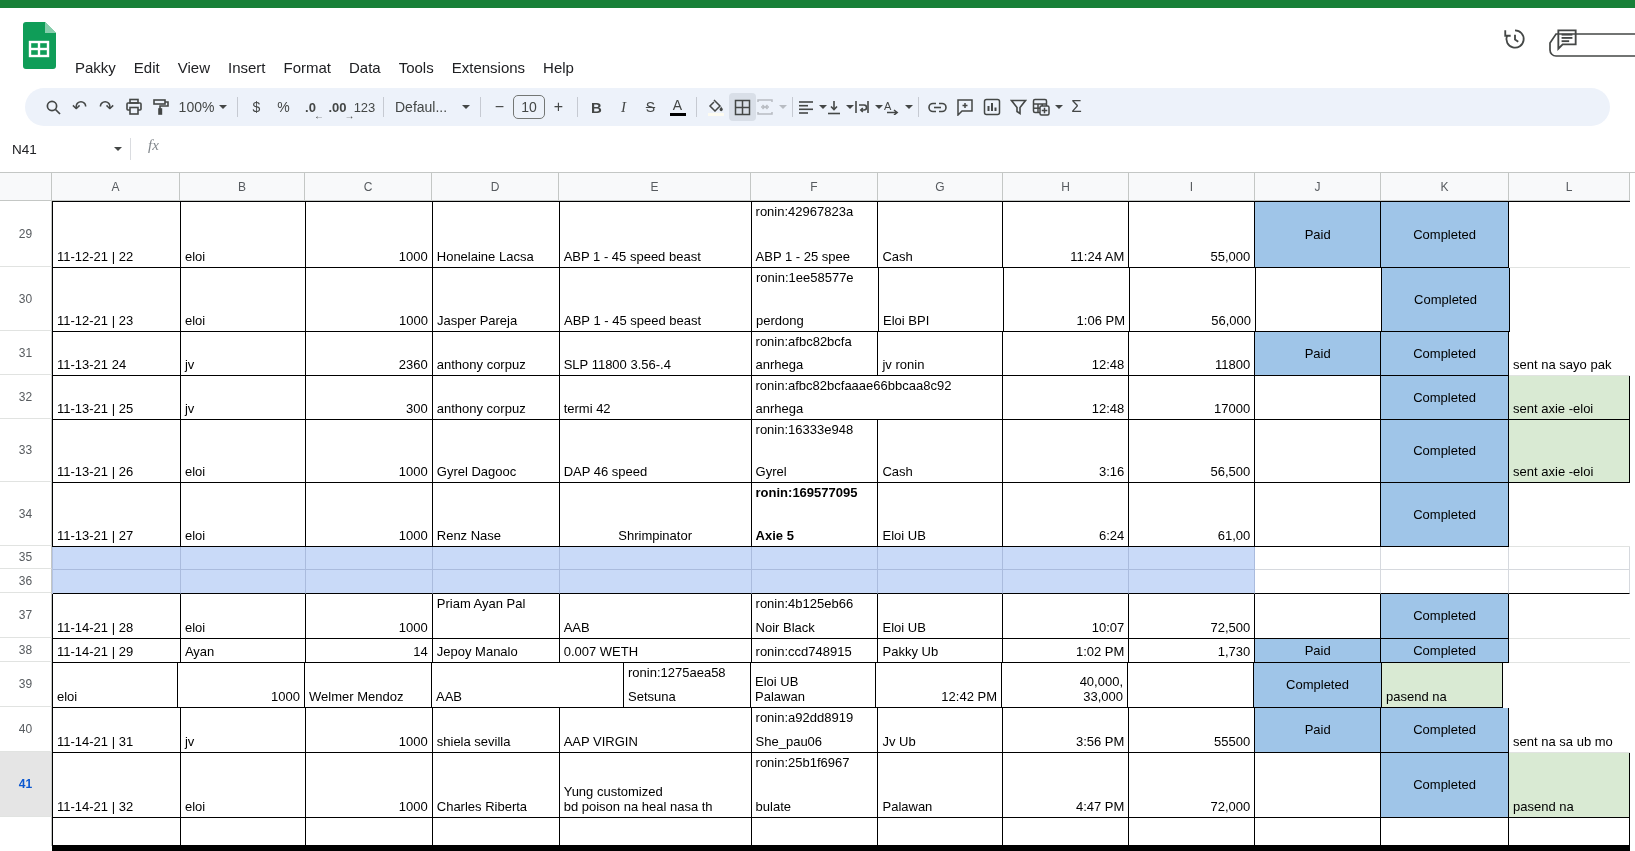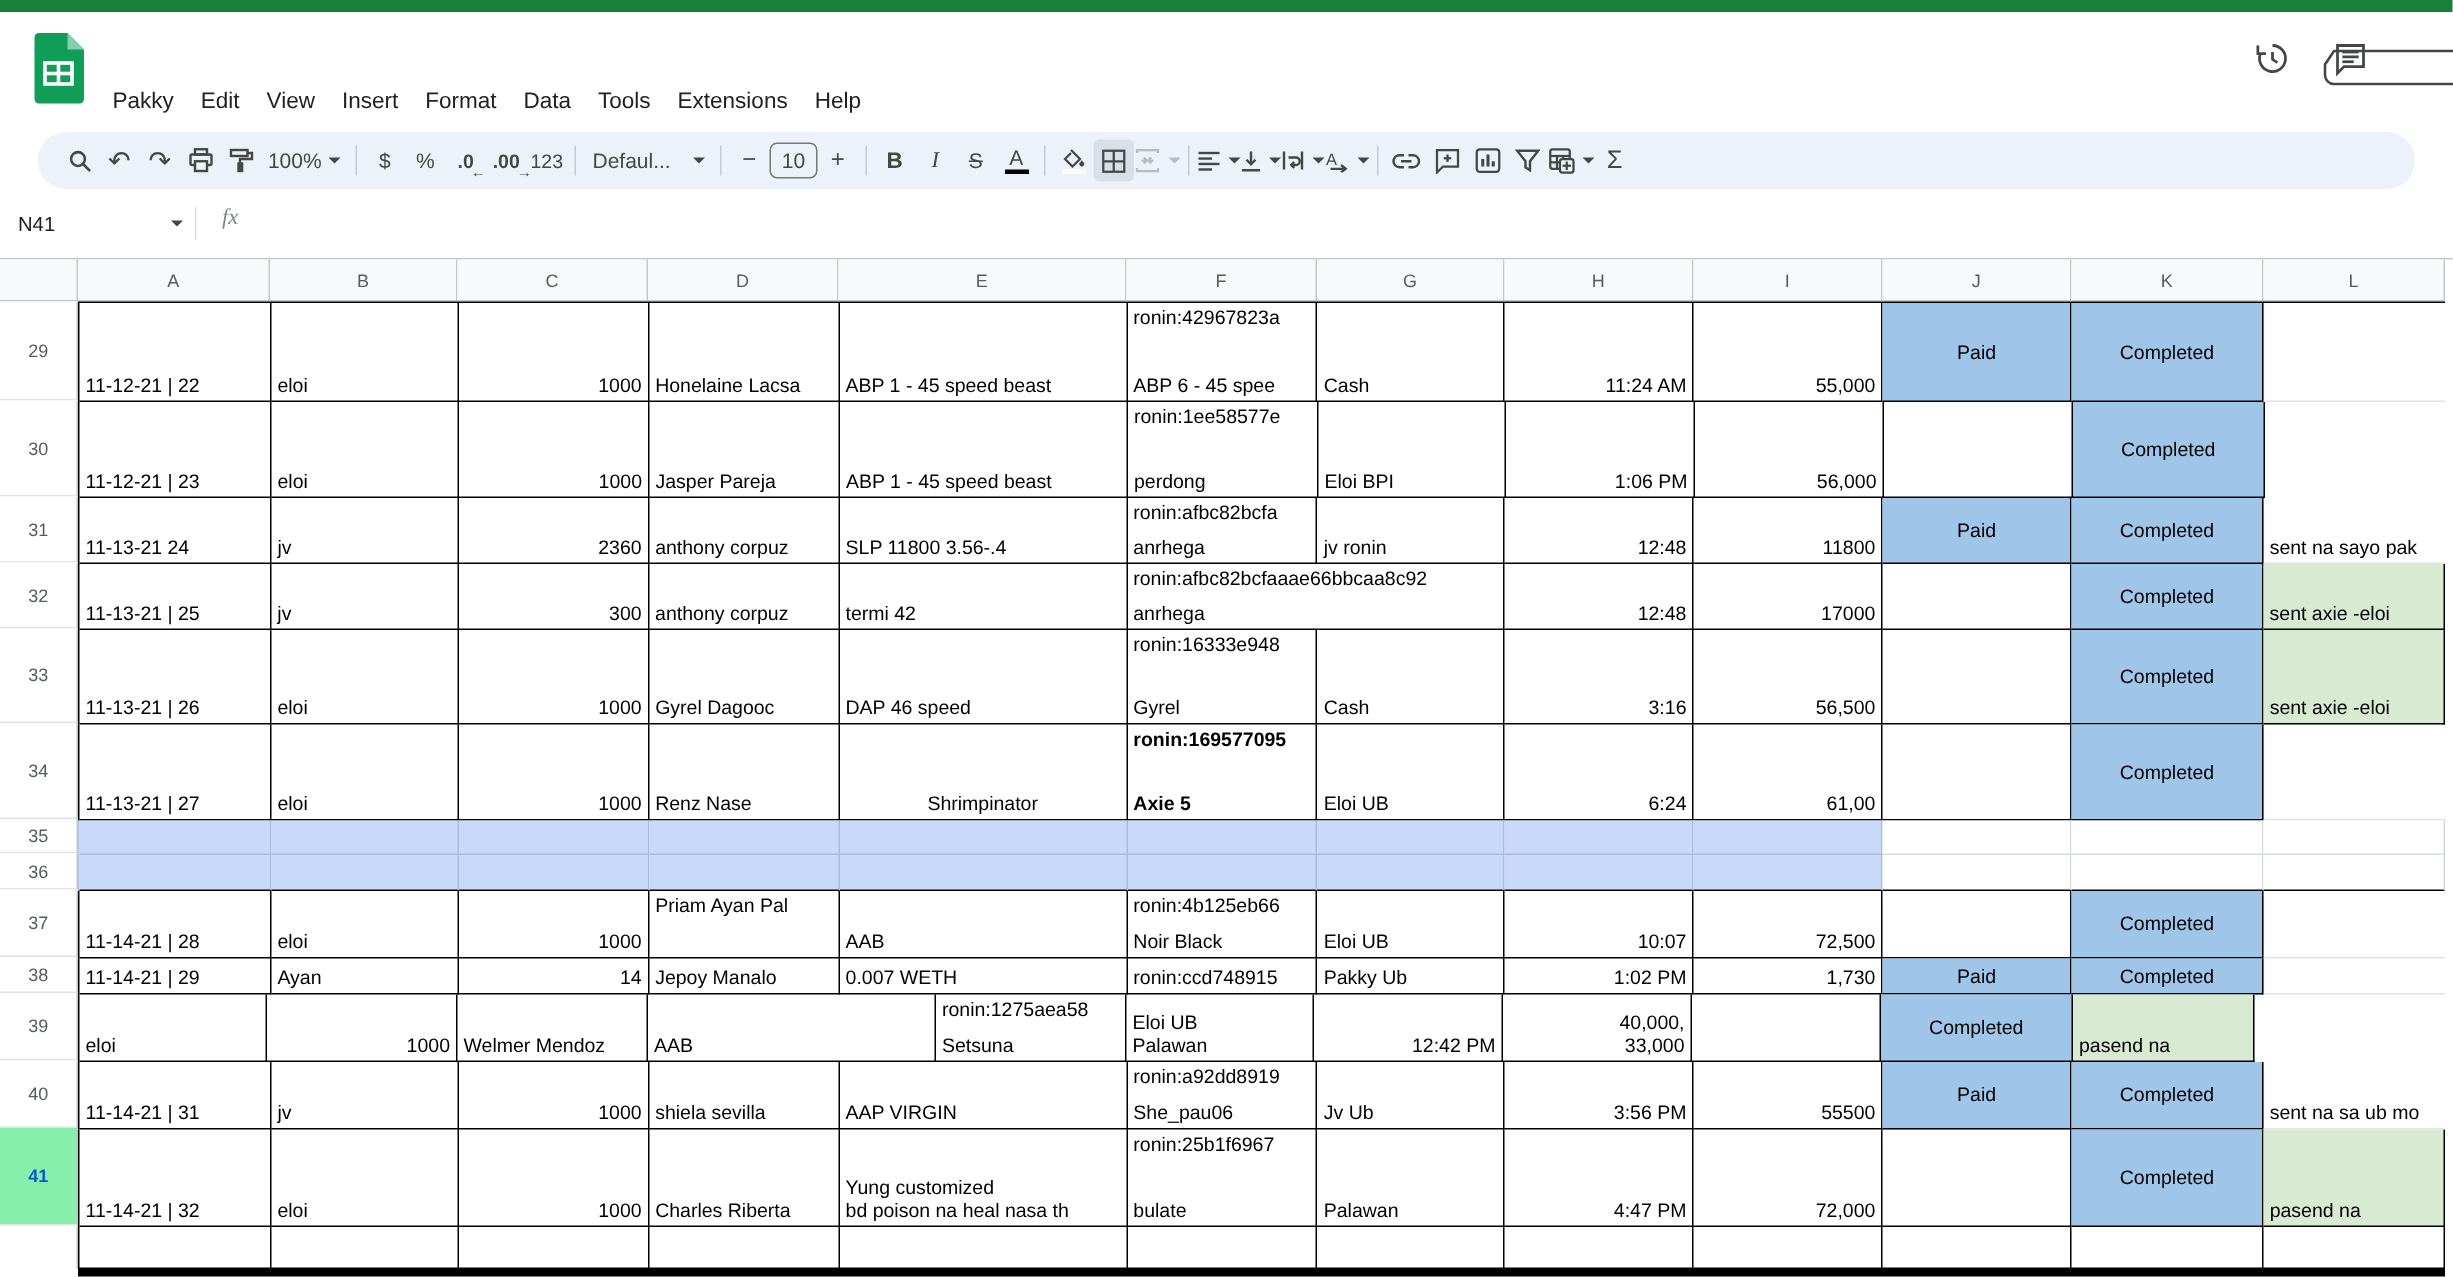--- a/index.html
+++ b/index.html
@@ -52,21 +52,21 @@
 
   
   #grid { left:0; top:172px; width:1635px; height:679px; background:#fff; border-top:1px solid #c4c7c5; }
   #corner { left:0; top:0; width:52px; height:28px; background:#f8f9fa; border-right:1px solid #c4c7c5; border-bottom:1px solid #c4c7c5; }
   #colheads { left:52px; top:0; height:28px; display:flex; }
   .colhead { height:28px; background:#f8f9fa; border-right:1px solid #c4c7c5; border-bottom:1px solid #c4c7c5;
              display:flex; align-items:center; justify-content:center; font-size:12px; color:#575b5f; }
   #rowheads { left:0; top:28px; width:52px; }
   .rowhead { width:52px; background:#fff; border-bottom:1px solid #e1e3e1; border-right:1px solid #c4c7c5;
              display:flex; align-items:center; justify-content:center; font-size:12px; color:#575b5f; }
-  .rowhead.sel { background:#86efac; color:#0b57d0; font-weight:bold; }
+  .rowhead.sel { background:#e5e5e5; color:#0b57d0; font-weight:bold; }
 
   
   #rows { left:52px; top:28px; width:1578px; border-top:1px solid #000; }
   .grid-row { display:flex; border-left:1px solid #000; }
   .grid-row.band { border-left:1px solid #b3c2e2; }
   .grid-row.partial { border-left:1px solid #000; }
   .cell { position:relative; display:flex; flex-direction:column; justify-content:flex-end; align-items:flex-start;
           padding:2px 4px 3px 4px; font-size:13px; line-height:15px; color:#000; overflow:hidden;
           border-right:1px solid #000; border-bottom:1px solid #000; white-space:nowrap; }
   .cell.right { align-items:flex-end; }
@@ -336,21 +336,21 @@
       <div class="grid-row data" style="height: 66px;">
         <div class="cell " style="width: 128px;">11-12-21 | 22</div>
         <div class="cell " style="width: 125px;">eloi</div>
         <div class="cell right" style="width: 127px;">1000</div>
         <div class="cell " style="width: 127px;">Honelaine Lacsa</div>
         <div class="cell " style="width: 192px;">
           <span>ABP 1 - 45 speed beast</span>
         </div>
         <div class="cell spread " style="width: 127px;">
           <span>ronin:42967823a</span>
-          <span>ABP 6 - 45 spee</span>
+          <span>ABP 1 - 25 spee</span>
         </div>
         <div class="cell " style="width: 125px;">
           <span>Cash</span>
         </div>
         <div class="cell right" style="width: 126px;">11:24 AM</div>
         <div class="cell right" style="width: 126px;">
           <span>55,000</span>
         </div>
         <div class="cell mid fillblue" style="width: 126px;">Paid</div>
         <div class="cell mid fillblue" style="width: 128px;">Completed</div>

